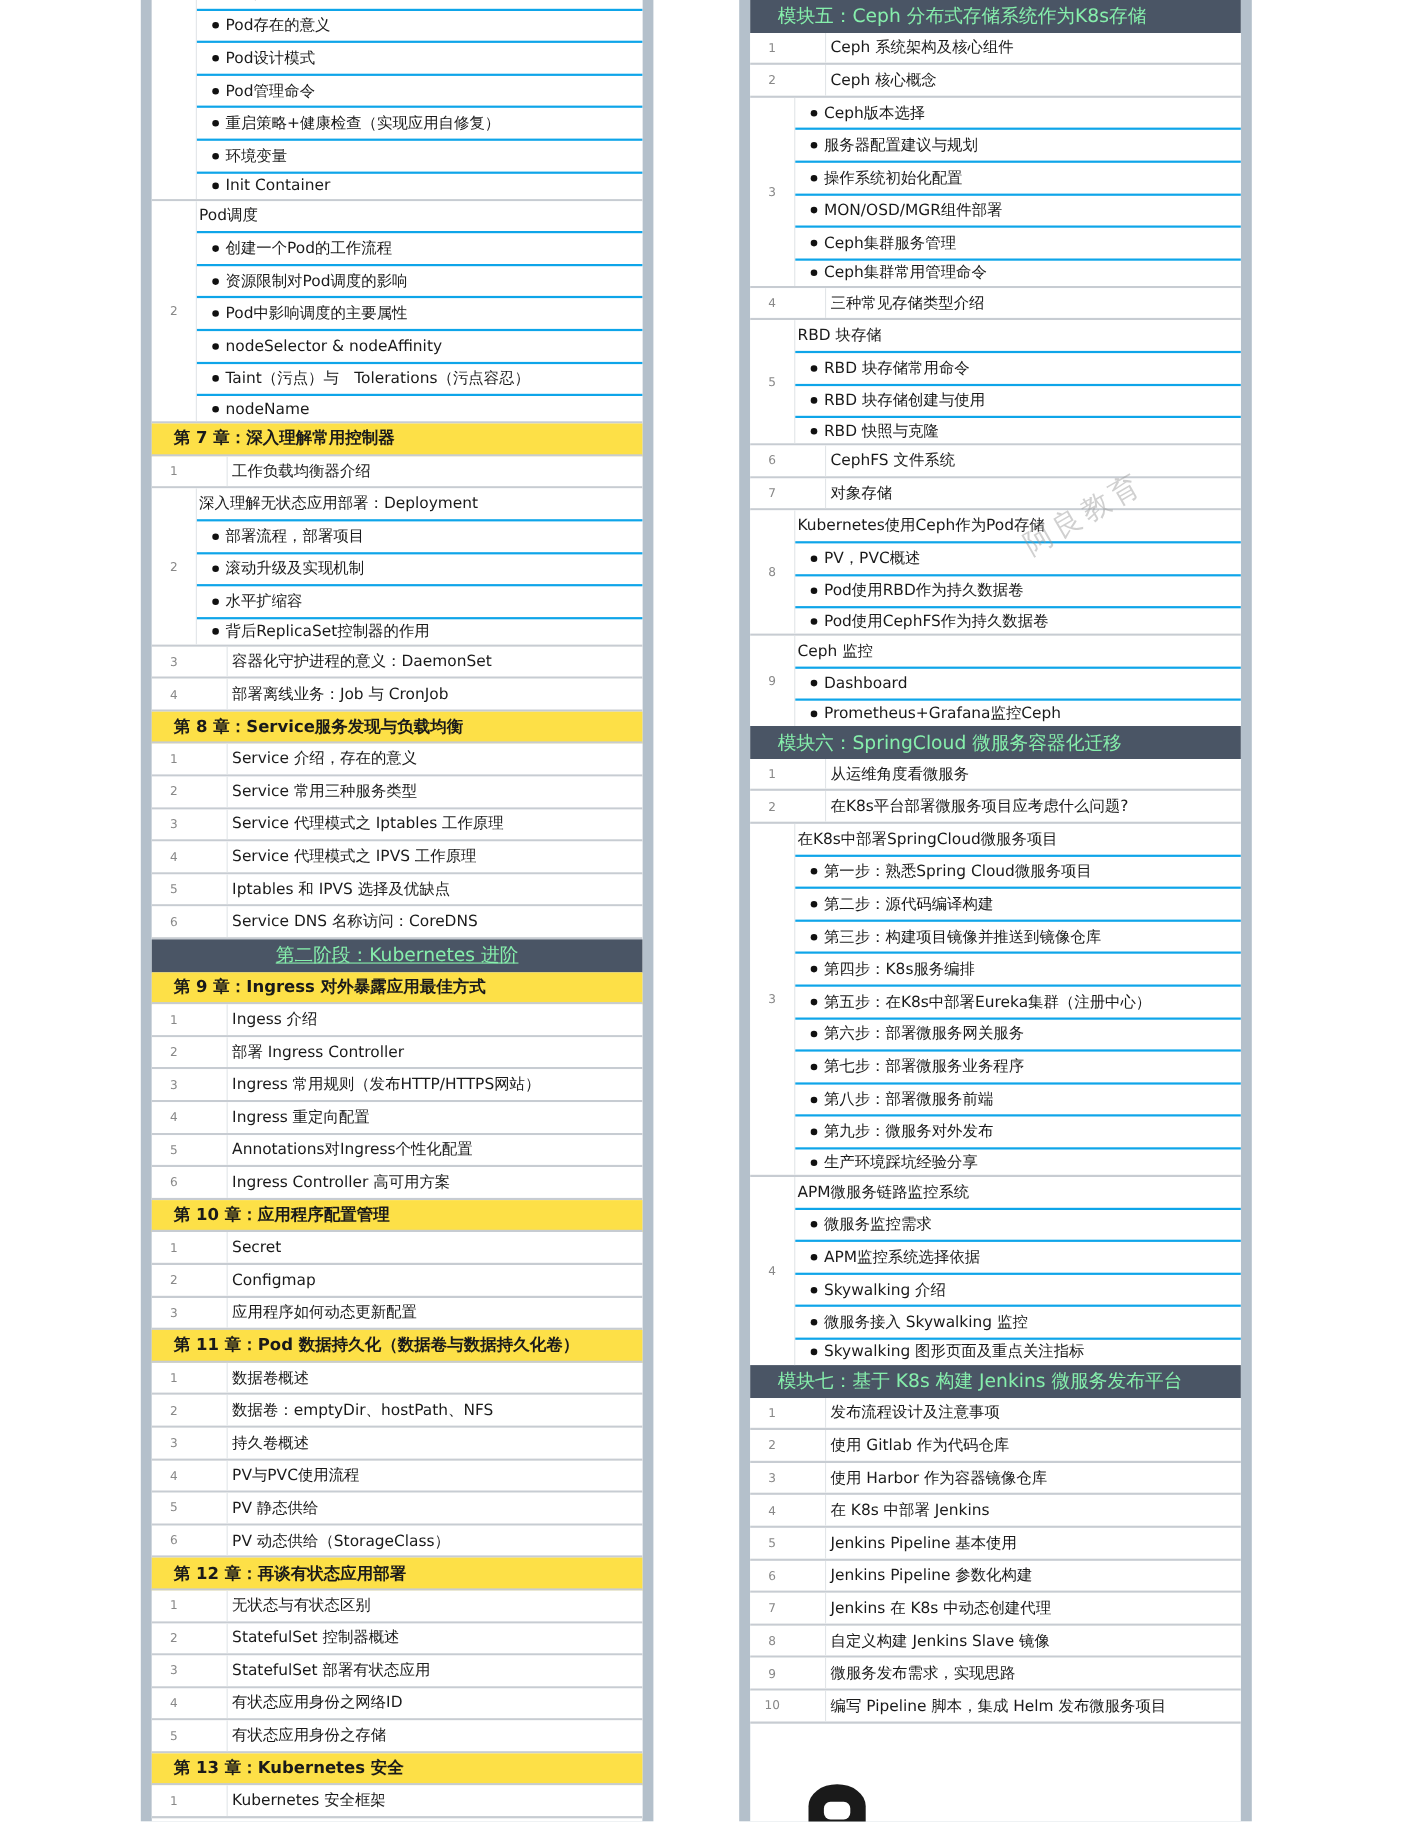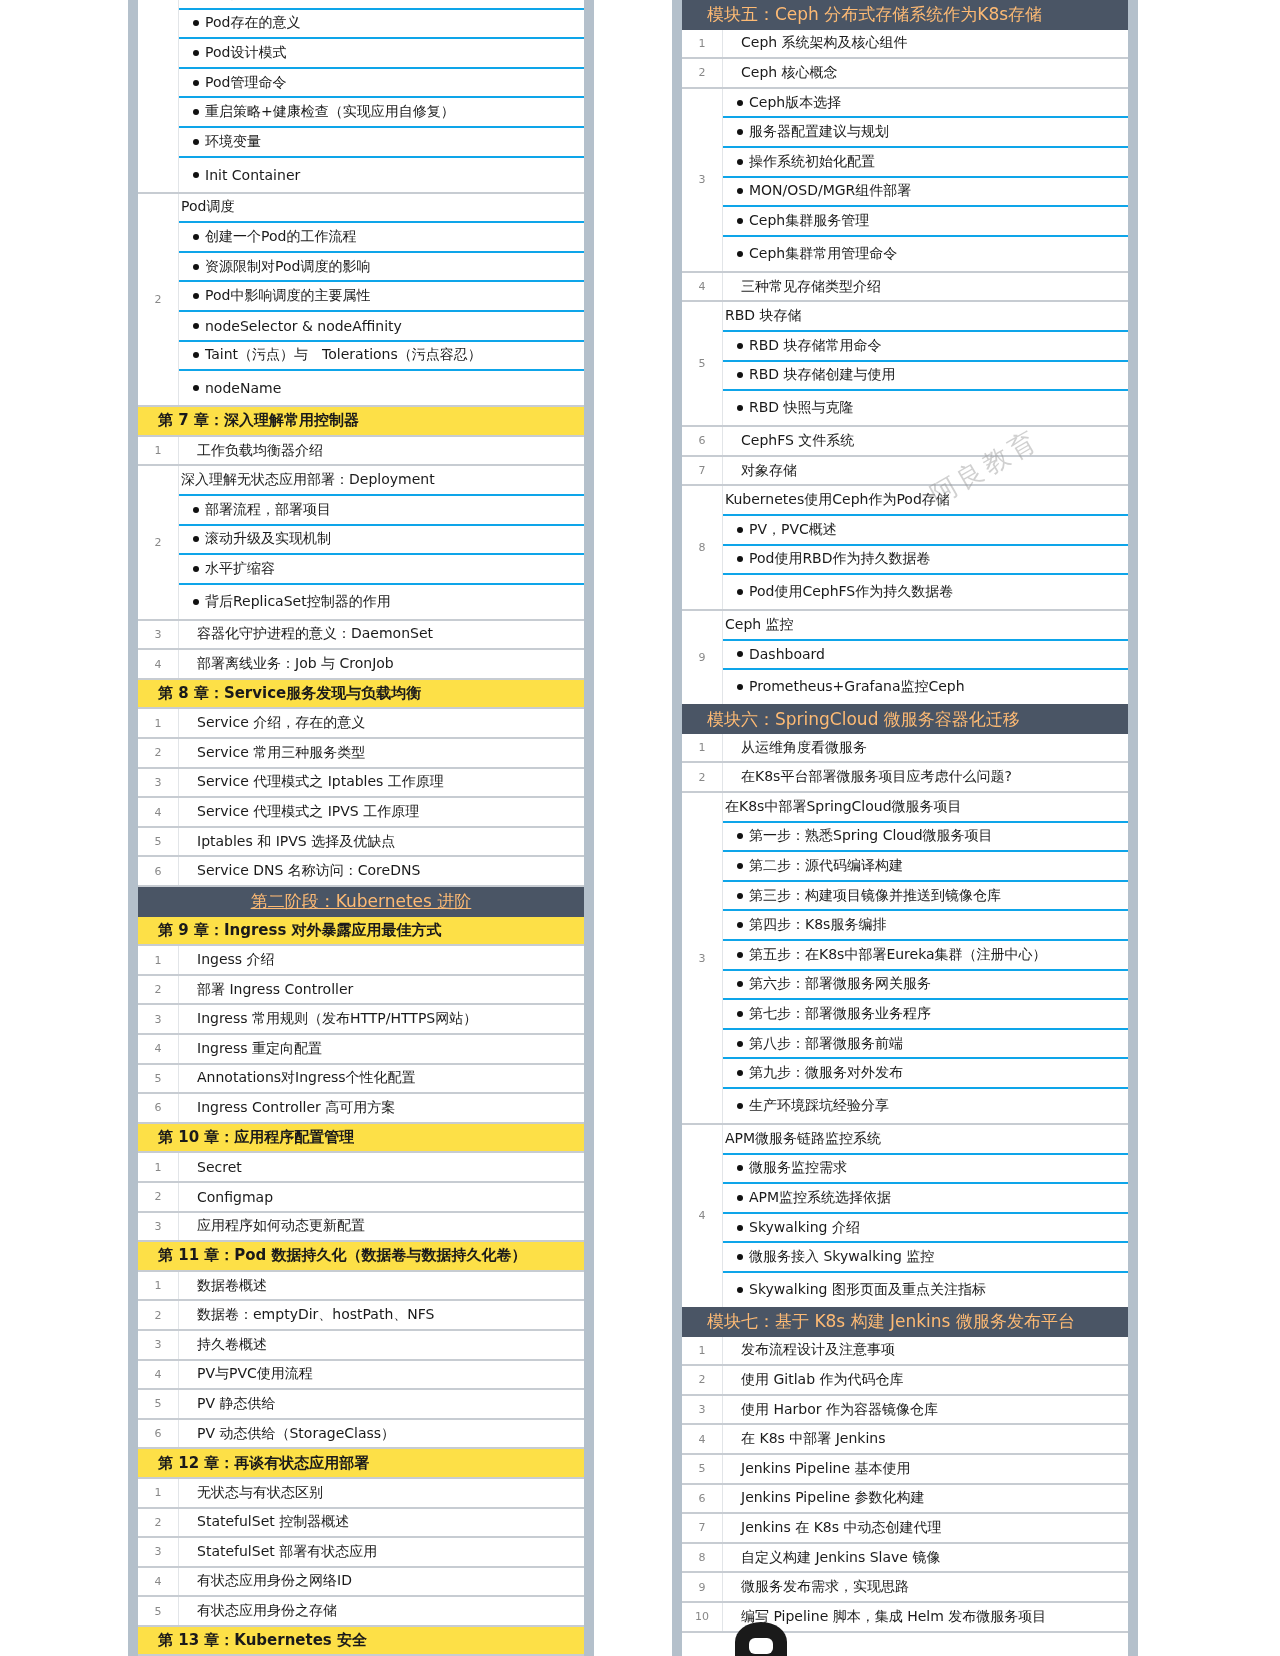--- a/index.html
+++ b/index.html
@@ -20,44 +20,44 @@
   .col { position:absolute; left:10px; width:446px; }
   .row {
     height:29.6px; box-sizing:border-box; border-bottom:2px solid #c7ccd2;
     display:flex; align-items:center; font-size:14px; background:#fff;
   }
   .row .num {
     width:40px; text-align:center; font-size:11px; color:#888; flex:none;
   }
   .row .txt {
     flex:1; height:100%; display:flex; align-items:center;
-    border-left:1px solid #e2e5e8; padding-left:18px; white-space:nowrap;
+    border-left:1px solid #e2e5e8; padding-left:4px; white-space:nowrap;margin-left:28px;
   }
   .group { display:flex; border-bottom:2px solid #c7ccd2; background:#fff; }
   .group .num {
     width:40px; flex:none; display:flex; align-items:center; justify-content:center;
     font-size:11px; color:#888;
   }
   .group .items { flex:1; border-left:1px solid #e2e5e8; }
   .group .line {
     height:29.6px; box-sizing:border-box; display:flex; align-items:center;
     font-size:14px; padding-left:2px; white-space:nowrap; border-bottom:2px solid #0ea5e9;
   }
-  .group .line:last-child { border-bottom:none; height:34px; }
+  .group .line:last-child { border-bottom:none; height:23px; }
   .group .line.bullet { padding-left:14px; }
   .group .line.bullet::before {
     content:""; display:inline-block; width:6px; height:6px; border-radius:50%;
     background:#111; margin-right:6px;
   }
   .chapter {
     height:29.6px; box-sizing:border-box; border-bottom:2px solid #c7ccd2;
     display:flex; align-items:center; padding-left:20px; font-size:15px; font-weight:bold; background:#fde047;
   }
   .banner {
-    height:29.6px; box-sizing:border-box; background:#4a5565; color:#fdba74;
+    height:29.6px; box-sizing:border-box; background:#4a5565; color:#86efac;
     display:flex; align-items:center; font-size:17px;
   }
   .banner.center { justify-content:center;text-decoration:underline; }
   .banner.leftpad { padding-left:25px; }
   .watermark {
     position:absolute; left:925px; top:450px; font-family:"DejaVu Serif",serif;
     font-size:26px; color:rgba(150,150,150,0.45); transform:rotate(-30deg);
     letter-spacing:4px;
   }
   .mascot {

